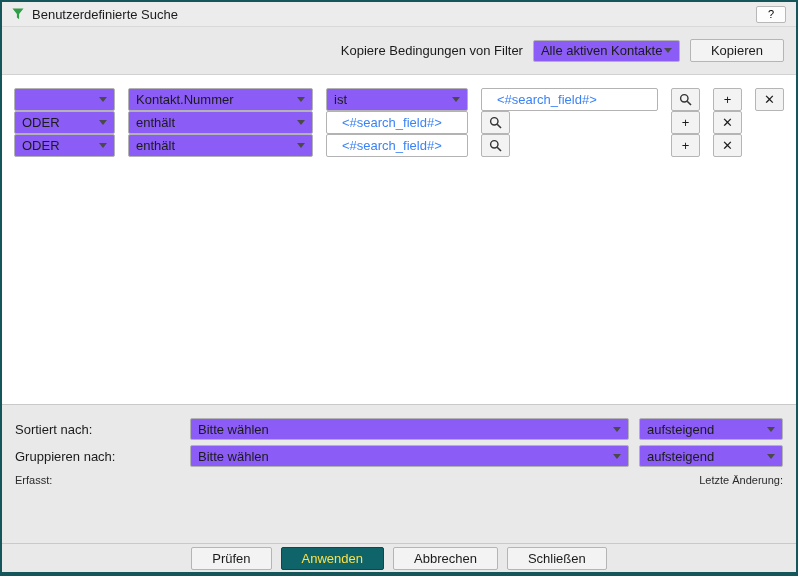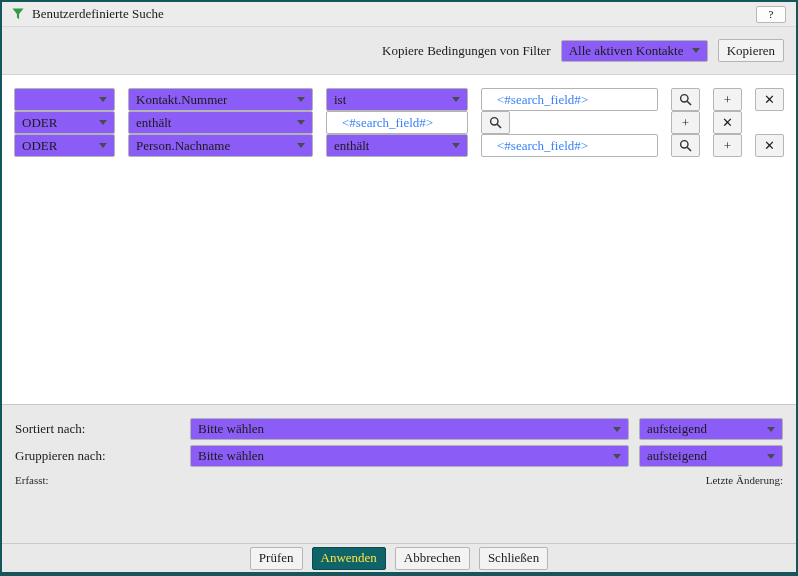--- a/index.html
+++ b/index.html
@@ -1,31 +1,31 @@
 <!DOCTYPE html>
 <html><head>
 <meta charset="utf-8">
 <style>
   * { margin:0; padding:0; box-sizing:border-box; }
   html,body { width:798px; height:576px; }
   body { font-family:"Liberation Sans","DejaVu Sans",sans-serif; font-size:13px; color:#1b1b1b; background:#fff; }
 
-  .window { width:798px; height:576px; border:2px solid #15565a; border-bottom-width:4px; display:flex; flex-direction:column; background:#e9e9e9;font-family:Liberation Serif, serif; }
+  .window { width:798px; height:576px; border:2px solid #15565a; border-bottom-width:4px; display:flex; flex-direction:column; background:#e9e9e9; }
 
   .titlebar { flex:0 0 25px; display:flex; align-items:center; gap:8px; padding:0 10px; background:#ececec; border-bottom:1px solid #d9d9d9; }
   .title { font-size:13px; }
   .help-btn { margin-left:auto; width:30px; height:17px; font-size:11px; background:#fdfdfd; border:1px solid #b8b8b8; border-radius:2px; display:flex; align-items:center; justify-content:center; font-family:inherit; }
 
   .toolbar { flex:0 0 47px; display:flex; align-items:center; justify-content:flex-end; gap:10px; padding:0 12px; background:#e9e9e9; }
 
   .select { background:#8b5cf6; border:1px solid #b3b3b3; border-radius:2px; height:22px; display:flex; align-items:center; padding:0 7px; cursor:default; }
   .select .val { white-space:nowrap; overflow:hidden; font-size:13px; }
   .caret { width:0; height:0; border-left:4px solid transparent; border-right:4px solid transparent; border-top:5px solid #4a4a4a; margin-left:auto; flex:0 0 auto; }
 
-  .btn { height:23px; background:#f3f3f3; border:1px solid #b5b5b5; border-radius:2px; font-size:13px; display:inline-flex; align-items:center; justify-content:center; padding:0 8px; font-family:inherit; color:#1b1b1b; }
+  .btn { height:23px; background:#f3f3f3; border:1px solid #b5b5b5; border-radius:2px; font-size:13px; display:inline-flex; align-items:center; justify-content:center; padding:0 20px; font-family:inherit; color:#1b1b1b; }
   .btn.primary { background:#0e6468; border-color:#0a4a4e; color:#fde047; }
 
   .filter-source { width:147px; }
 
   .conditions { flex:1 1 auto; background:#fff; border-top:1px solid #d2d2d2; padding:13px 12px; display:flex; flex-direction:column; overflow:hidden; }
   .cond-row { display:grid; grid-template-columns:101px 185px 142px 177px 29px 29px 29px; gap:13px; align-items:center; }
   .cond-row .select { height:23px; }
   .value-input { height:23px; border:1px solid #b3b3b3; border-radius:2px; padding:0 15px; font-size:13px; font-family:inherit; width:100%; background:#fff; color:#3b82f6; }
   .icon-btn { width:29px; padding:0; }
 
@@ -105,24 +105,20 @@
       <button class="btn icon-btn">+</button>
       <button class="btn icon-btn">✕</button>
     </div>
 
     <div class="cond-row">
       <div class="select">
         <span class="val">ODER</span>
         <span class="caret"></span>
       </div>
       <div class="select">
-        <span class="val">Person.Nachname</span>
-        <span class="caret"></span>
-      </div>
-      <div class="select">
         <span class="val">enthält</span>
         <span class="caret"></span>
       </div>
       <input type="text" class="value-input" value="&lt;#search_field#&gt;" style="">
       <button class="btn icon-btn">
         <svg width="13" height="13" viewBox="0 0 13 13">
             <circle cx="5.3" cy="5.3" r="3.7" fill="none" stroke="#333" stroke-width="1.4"></circle>
             <line x1="8.2" y1="8.2" x2="12" y2="12" stroke="#333" stroke-width="1.6"></line>
           </svg>
       </button>

